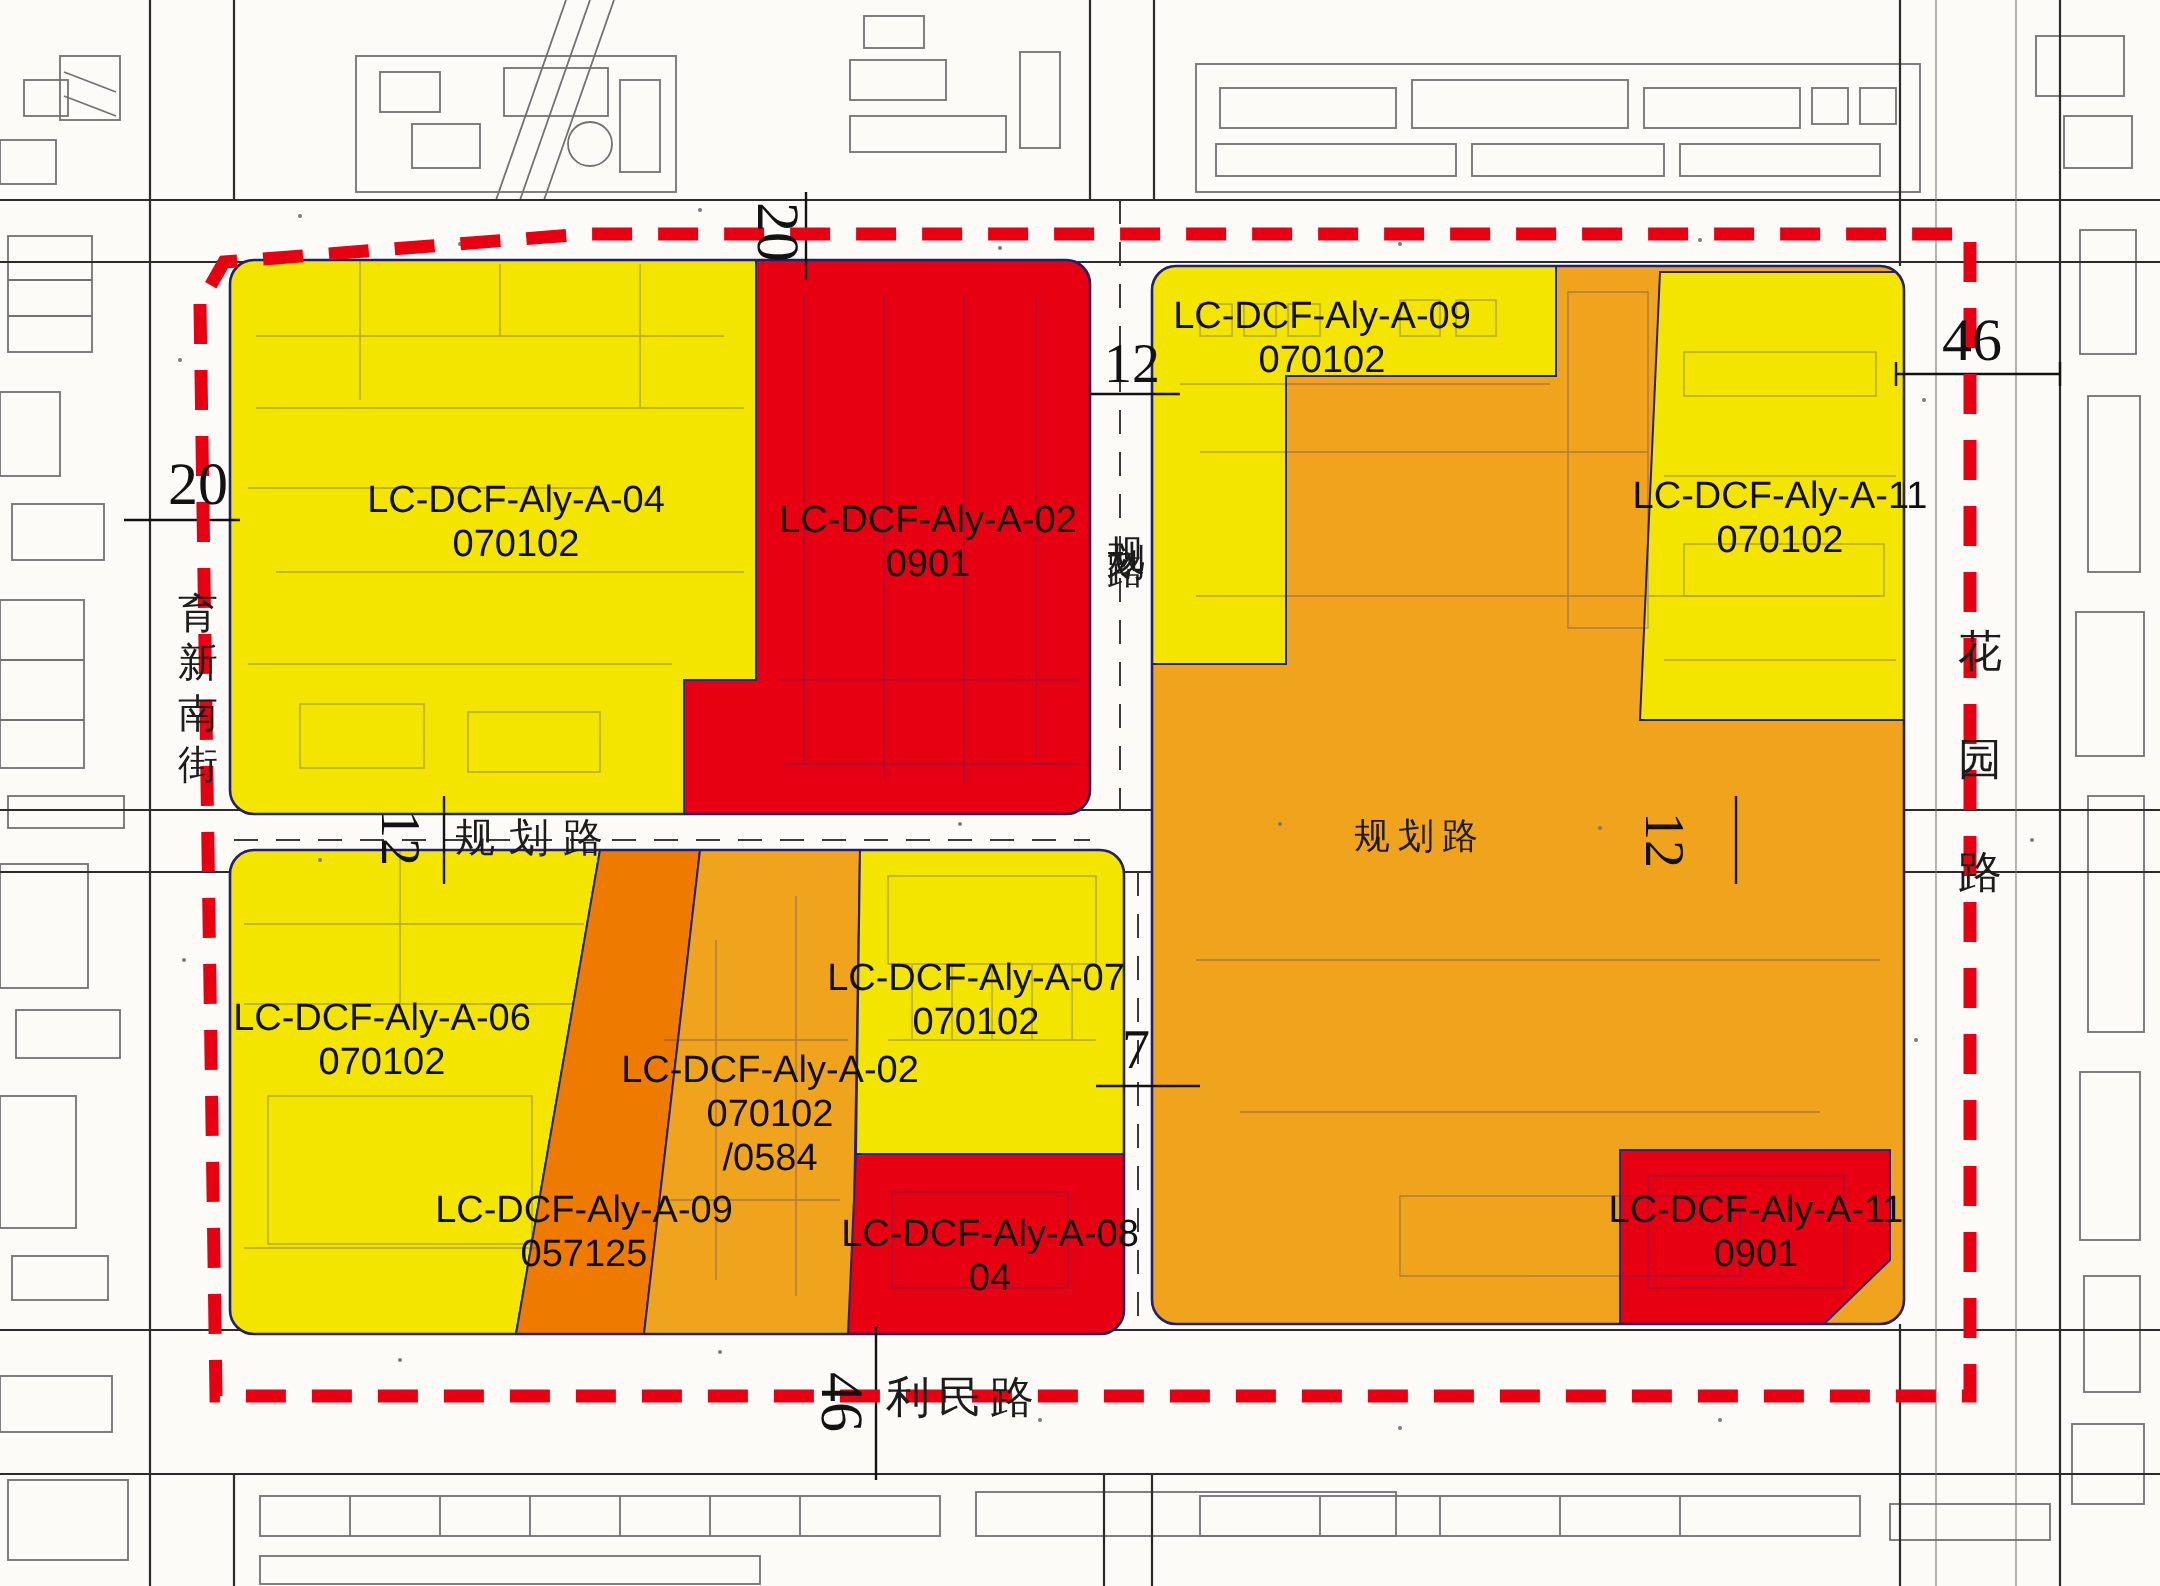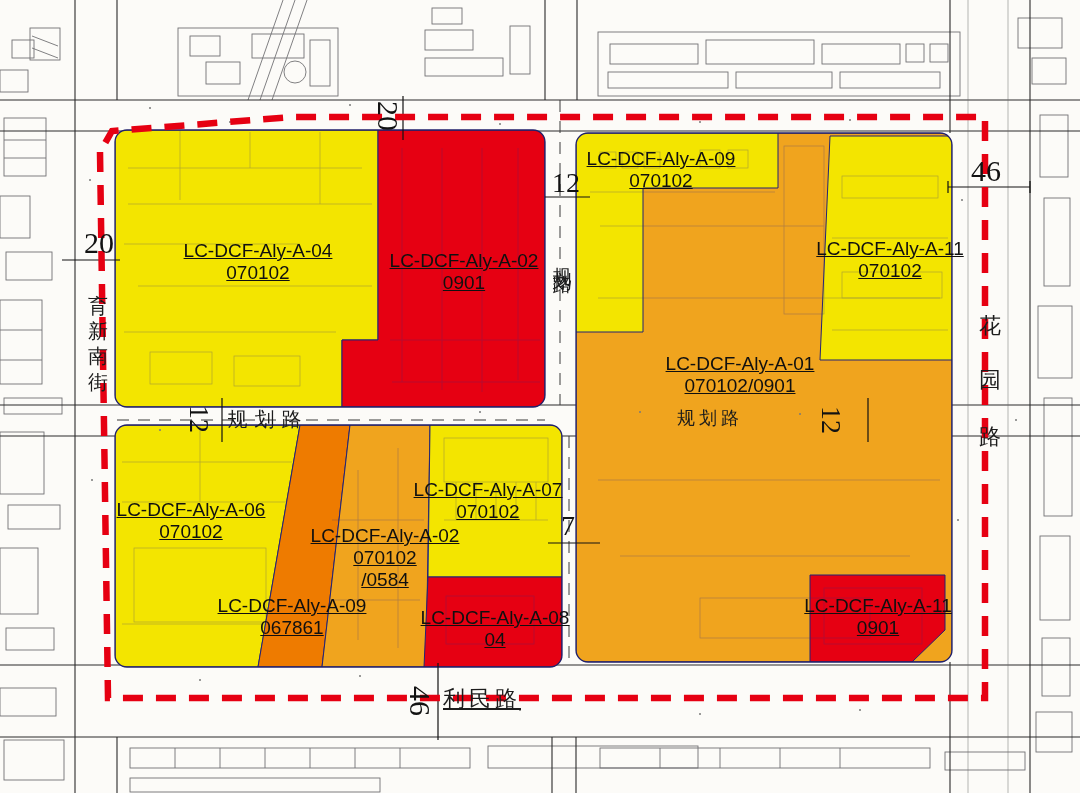--- a/index.html
+++ b/index.html
@@ -2,28 +2,28 @@
 <html><head>
 <meta charset="utf-8">
 <style>
   html,body{margin:0;padding:0;background:#fff;}
   .stage{position:relative;width:1080px;height:793px;background:#fcfbf8;overflow:hidden;
          font-family:"Liberation Sans",sans-serif;}
   .stage svg{position:absolute;left:0;top:0;}
   .labels{position:absolute;left:0;top:0;width:100%;height:100%;}
   .labels > div{position:absolute;}
   .parcel-label{transform:translate(-50%,-50%);text-align:center;color:#101010;
-                font-size:19px;line-height:22px;white-space:nowrap;text-decoration:underline;}
+                font-size:19px;line-height:22px;white-space:nowrap;}
   .road-h{transform:translate(-50%,-50%);color:#1c1c1c;white-space:nowrap;}
   .road-v{writing-mode:vertical-rl;text-orientation:upright;color:#1c1c1c;
           transform:translateX(-50%);}
   .dim{font-family:"Liberation Serif",serif;color:#121212;transform:translate(-50%,-50%);}
   .dim.rot{transform:translate(-50%,-50%) rotate(90deg);}
   .rn-north{font-size:22px;letter-spacing:30px;}
-  .rn-south{font-size:22px;letter-spacing:4px;text-decoration:underline;}
+  .rn-south{font-size:22px;letter-spacing:4px;}
   .rn-innerl{font-size:20px;letter-spacing:7px;}
   .rn-innerr{font-size:18px;letter-spacing:4px;}
   .rn-west{font-size:20px;letter-spacing:26px;}
   .rn-innerv{font-size:19px;letter-spacing:4px;}
   .rn-east{font-size:22px;letter-spacing:56px;}
 </style>
 </head>
 <body>
 
 <div class="stage">
@@ -224,31 +224,27 @@
     <div>0901</div>
   </div>
   <div class="parcel-label" style="left:661px;top:170px">
     <div>LC-DCF-Aly-A-09</div>
     <div>070102</div>
   </div>
   <div class="parcel-label" style="left:890px;top:260px">
     <div>LC-DCF-Aly-A-11</div>
     <div>070102</div>
   </div>
-  <div class="parcel-label" style="left:740px;top:375px">
-    <div>LC-DCF-Aly-A-01</div>
-    <div>070102/0901</div>
-  </div>
   <div class="parcel-label" style="left:191px;top:521px">
     <div>LC-DCF-Aly-A-06</div>
     <div>070102</div>
   </div>
   <div class="parcel-label" style="left:292px;top:617px">
     <div>LC-DCF-Aly-A-09</div>
-    <div>067861</div>
+    <div>057125</div>
   </div>
   <div class="parcel-label" style="left:385px;top:558px">
     <div>LC-DCF-Aly-A-02</div>
     <div>070102</div>
     <div>/0584</div>
   </div>
   <div class="parcel-label" style="left:488px;top:501px">
     <div>LC-DCF-Aly-A-07</div>
     <div>070102</div>
   </div>

